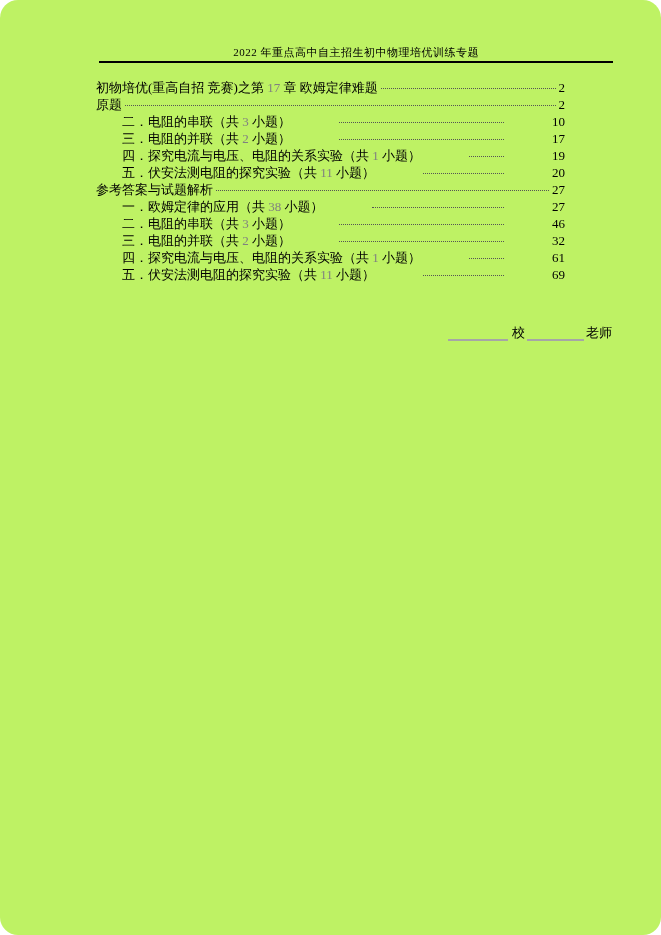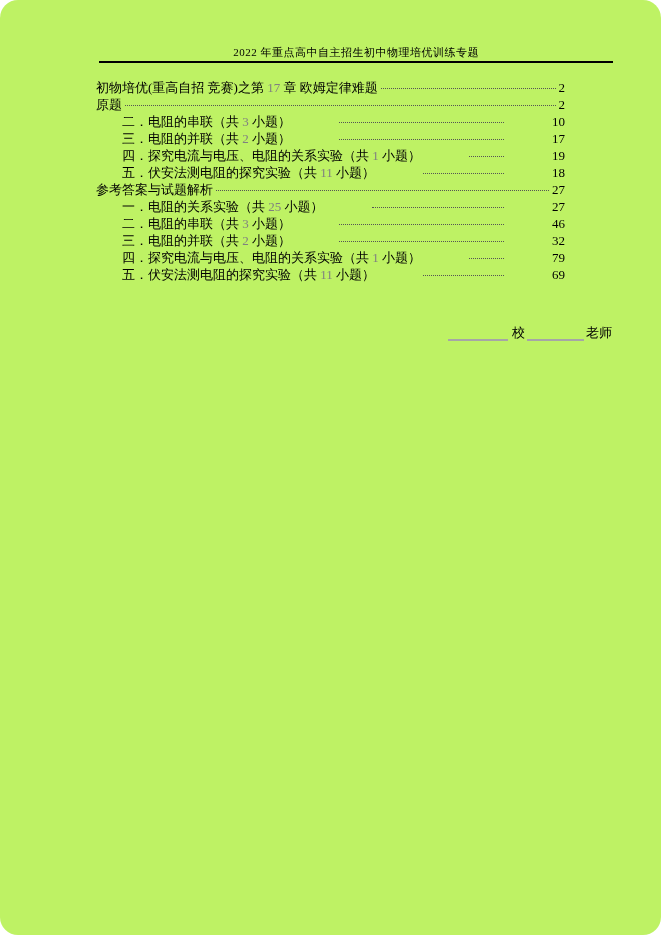--- a/index.html
+++ b/index.html
@@ -104,46 +104,46 @@
         <span class="page-num">17</span>
       </div>
       <div class="toc-row indent">
         <span class="toc-label"><span>四．探究电流与电压、电阻的关系实验（共 </span><span class="gray-num">1</span><span> 小题） </span></span>
         <span class="leader"></span>
         <span class="page-num">19</span>
       </div>
       <div class="toc-row indent">
         <span class="toc-label"><span>五．伏安法测电阻的探究实验（共 </span><span class="gray-num">11</span><span> 小题） </span></span>
         <span class="leader"></span>
-        <span class="page-num">18</span>
+        <span class="page-num">20</span>
       </div>
       <div class="toc-row">
         <span class="toc-label"><span>参考答案与试题解析 </span></span>
         <span class="leader"></span>
         <span class="page-num">27</span>
       </div>
       <div class="toc-row indent">
-        <span class="toc-label"><span>一．电阻的关系实验（共 </span><span class="gray-num">25</span><span> 小题） </span></span>
+        <span class="toc-label"><span>一．欧姆定律的应用（共 </span><span class="gray-num">38</span><span> 小题） </span></span>
         <span class="leader"></span>
         <span class="page-num">27</span>
       </div>
       <div class="toc-row indent">
         <span class="toc-label"><span>二．电阻的串联（共 </span><span class="gray-num">3</span><span> 小题） </span></span>
         <span class="leader"></span>
         <span class="page-num">46</span>
       </div>
       <div class="toc-row indent">
         <span class="toc-label"><span>三．电阻的并联（共 </span><span class="gray-num">2</span><span> 小题） </span></span>
         <span class="leader"></span>
         <span class="page-num">32</span>
       </div>
       <div class="toc-row indent">
         <span class="toc-label"><span>四．探究电流与电压、电阻的关系实验（共 </span><span class="gray-num">1</span><span> 小题） </span></span>
         <span class="leader"></span>
-        <span class="page-num">79</span>
+        <span class="page-num">61</span>
       </div>
       <div class="toc-row indent">
         <span class="toc-label"><span>五．伏安法测电阻的探究实验（共 </span><span class="gray-num">11</span><span> 小题） </span></span>
         <span class="leader"></span>
         <span class="page-num">69</span>
       </div>
     </div>
 
   <div class="signature">
     <span class="blank-line first"></span>

